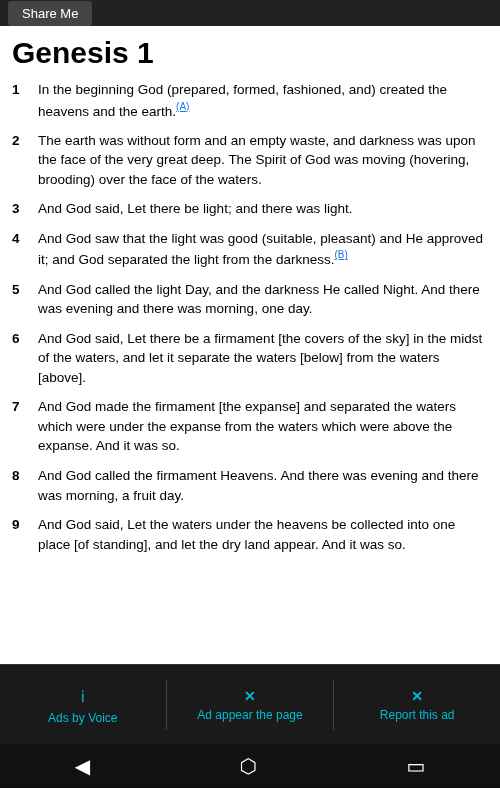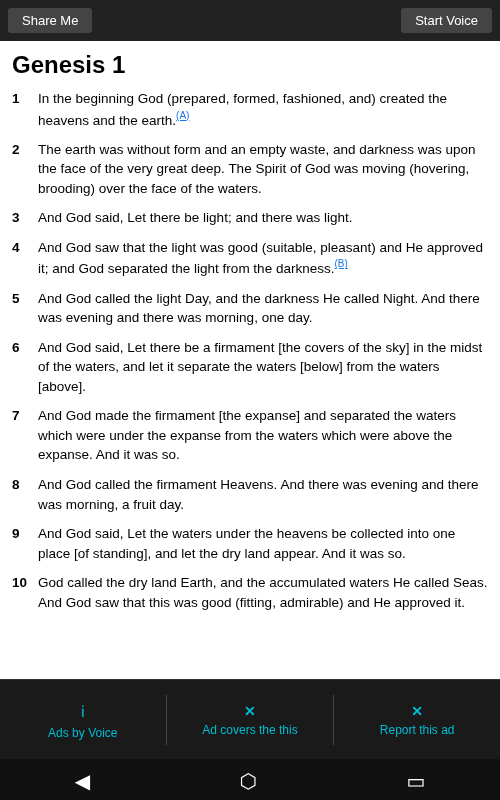--- a/index.html
+++ b/index.html
@@ -11,21 +11,21 @@
       overflow: hidden;
       position: relative;
     }
 
     
     #toolbar {
       display: flex;
       justify-content: space-between;
       align-items: center;
       background: #222;
-      height: 41px;
+      height: 26px;
       padding: 0 8px;
     }
     .toolbar-btn {
       background: #444;
       color: #fff;
       border: none;
       padding: 5px 14px;
       font-size: 13px;
       border-radius: 3px;
       cursor: pointer;
@@ -33,21 +33,21 @@
 
     
     #content {
       height: calc(800px - 38px - 80px - 44px);
       overflow-y: auto;
       padding: 10px 12px;
       background: #fff;
     }
 
     #page-title {
-      font-size: 24px;
+      font-size: 30px;
       font-weight: bold;
       margin-bottom: 10px;
       color: #000;
     }
 
     .verse {
       display: flex;
       margin-bottom: 10px;
       font-size: 13.5px;
       color: #000;
@@ -125,21 +125,20 @@
       width: 1px;
       height: 50px;
       background: #444;
     }
   </style>
 </head>
 <body>
 
 <div id="toolbar">
   <button class="toolbar-btn">Share Me</button>
-  <button class="toolbar-btn">Start Voice</button>
 </div>
 
 <div id="content">
   <div id="page-title">Genesis 1</div>
   <div id="verses-container">
       <div class="verse">
         <span class="verse-num">1</span>
         <span class="verse-text">In the beginning God (prepared, formed, fashioned, and) created the heavens and the earth.<a class="ref-link" href="#">(A)</a></span>
       </div>
       <div class="verse">
@@ -166,37 +165,33 @@
         <span class="verse-num">7</span>
         <span class="verse-text">And God made the firmament [the expanse] and separated the waters which were under the expanse from the waters which were above the expanse. And it was so.</span>
       </div>
       <div class="verse">
         <span class="verse-num">8</span>
         <span class="verse-text">And God called the firmament Heavens. And there was evening and there was morning, a fruit day.</span>
       </div>
       <div class="verse">
         <span class="verse-num">9</span>
         <span class="verse-text">And God said, Let the waters under the heavens be collected into one place [of standing], and let the dry land appear. And it was so.</span>
-      </div>
-      <div class="verse">
-        <span class="verse-num">10</span>
-        <span class="verse-text">God called the dry land Earth, and the accumulated waters He called Seas. And God saw that this was good (fitting, admirable) and He approved it.</span>
       </div>
     </div>
 </div>
 
 <div id="ad-bar">
   <div class="ad-item">
     <span class="ad-icon">ℹ</span>
     <span>Ads by Voice</span>
   </div>
   <div class="ad-divider"></div>
   <div class="ad-item">
     <span class="ad-x">✕</span>
-    <span>Ad covers the this</span>
+    <span>Ad appear the page</span>
   </div>
   <div class="ad-divider"></div>
   <div class="ad-item">
     <span class="ad-x">✕</span>
     <span>Report this ad</span>
   </div>
 </div>
 
 <div id="nav-bar">
   <button class="nav-btn">

